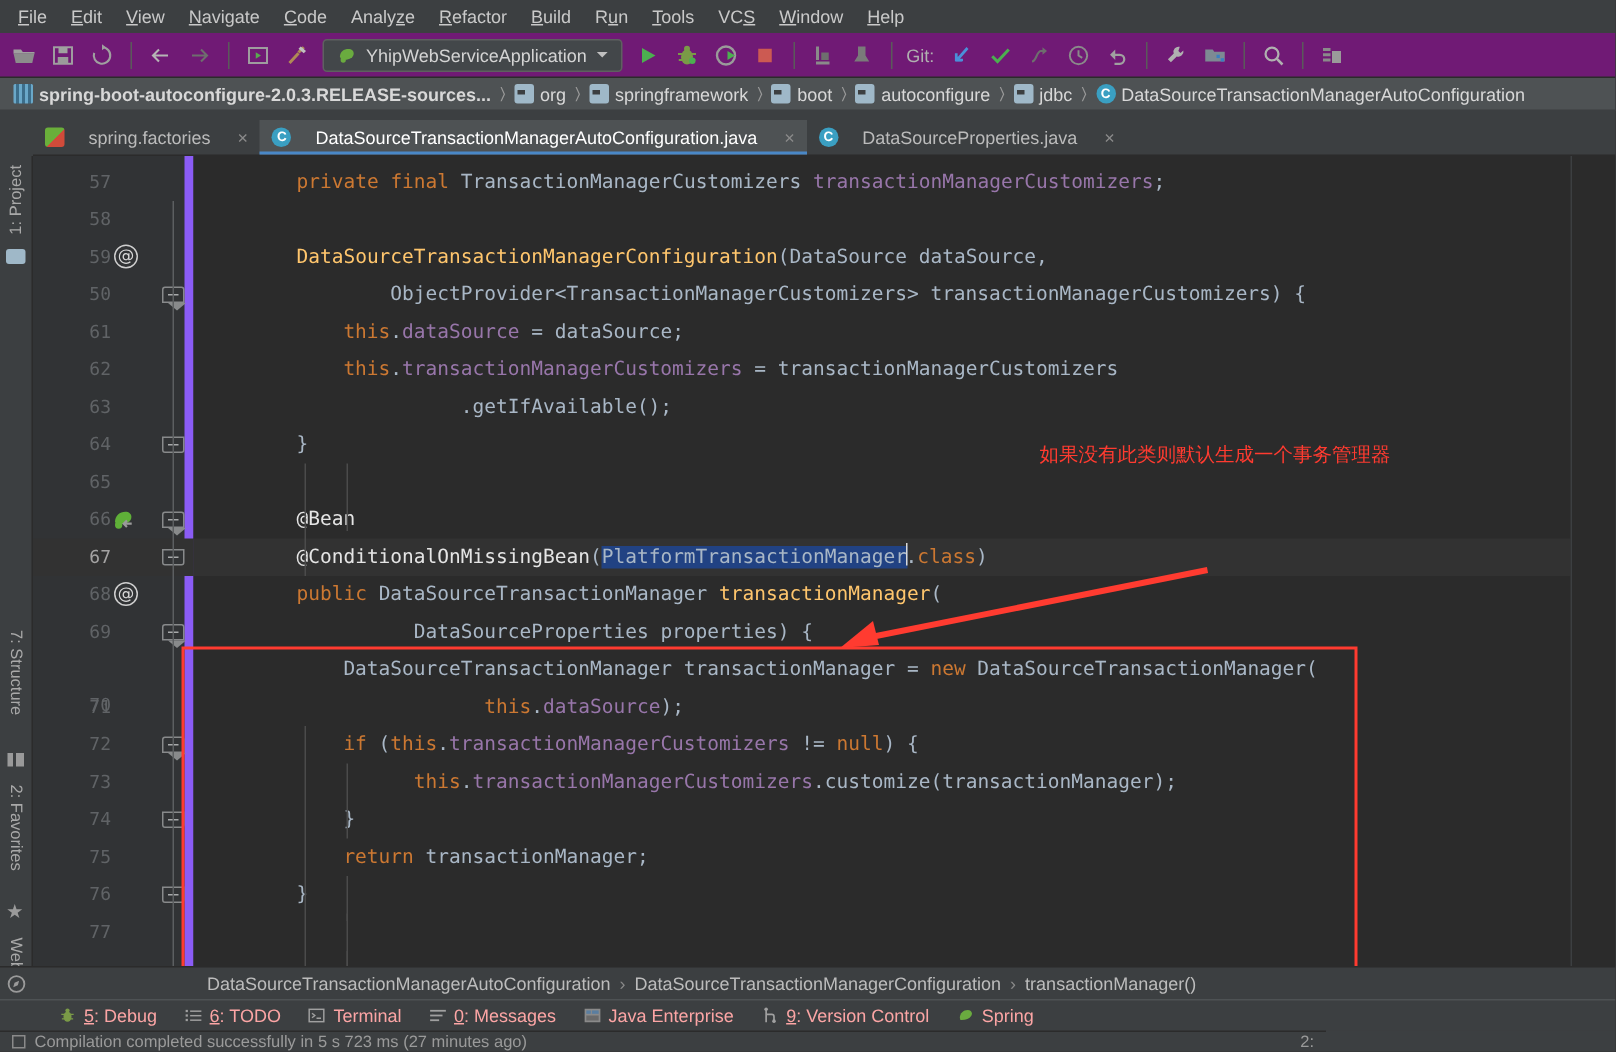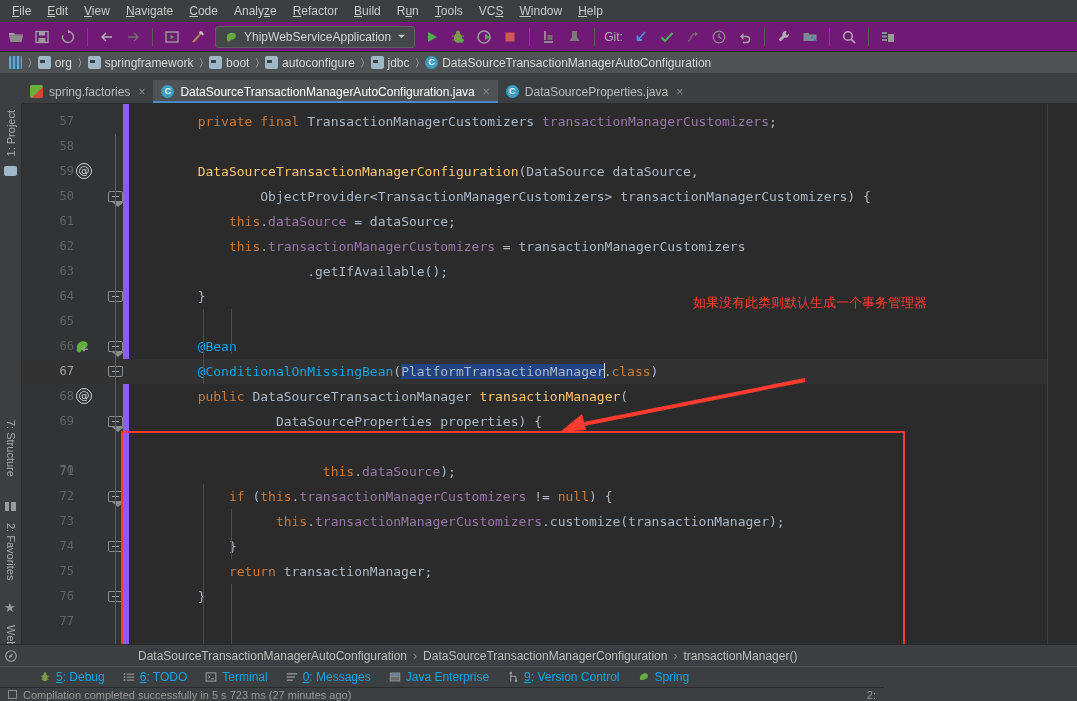--- a/index.html
+++ b/index.html
@@ -73,21 +73,21 @@
   }
 
   
   .tabsbar {
     position: absolute; left: 22px; top: 80px;
     width: 1055px; height: 24px;
     background: #3c3f41; display: flex; align-items: stretch;
     border-bottom: 1px solid #2b2b2b;
   }
   .tab {
-    display: flex; align-items: center; gap: 6px;
+    display: flex; align-items: center; gap: 16px;
     padding: 0 8px; font-size: 12px; color: #bbbbbb;
     cursor: default; position: relative; white-space: nowrap;
   }
   .tab.active { background: #4e5254; color: #ffffff; }
   .tab.active::after {
     content: ""; position: absolute; left: 0; right: 0; bottom: 0;
     height: 2px; background: #4a88c7;
   }
   .tab .close { color: #8a8a8a; font-size: 12px; margin-left: 2px; }
 
@@ -174,21 +174,21 @@
     position: absolute; left: 52px; top: 4px; width: 17px; height: 17px;
   }
 
   .code {
     position: absolute; left: 0; top: 0; height: 25px;
     line-height: 25px; white-space: pre;
     font-family: "DejaVu Sans Mono", monospace; font-size: 13px;
     color: #a9b7c6; padding-left: 6px;
   }
   .k   { color: #cc7832; }          
-  .ann { color: #0ea5e9; }          
+  .ann { color: #e5e5e5; }          
   .fld { color: #9876aa; }          
   .typ { color: #a9b7c6; }
   .mth { color: #ffc66d; }          
   .p   { color: #a9b7c6; }
   .sel { background: #214283; color: #a9b7c6; }
   .caret {
     display: inline-block; width: 1px; height: 15px; background: #d8d8d8;
     vertical-align: -2px; margin: 0 -1px;
   }
   .caretrow { background: #323232; }
@@ -217,21 +217,21 @@
   .bc-sep { color: #8a8a8a; }
 
   
   .tw-bar {
     position: absolute; left: 0; top: 666px; width: 1077px; height: 21px;
     background: #3c3f41; display: flex; align-items: center;
     border-top: 1px solid #4e5254;
   }
   .tw-btn {
     display: flex; align-items: center; gap: 5px;
-    font-size: 12px; color: #0ea5e9; padding: 2px 9px; cursor: default;
+    font-size: 12px; color: #fca5a5; padding: 2px 9px; cursor: default;
     white-space: nowrap;
     justify-content: center;
   }
   .tw-btn u { text-decoration: underline; }
 
   
   .statusbar {
     position: absolute; left: 0; top: 687px; width: 884px; height: 14px;
     background: #3c3f41; display: flex; align-items: center;
     border-top: 1px solid #2b2b2b;
@@ -414,20 +414,21 @@
         <rect x="2" y="6.5" width="5" height="2" fill="#8a8a8a"></rect>
         <rect x="2" y="10" width="5" height="2" fill="#8a8a8a"></rect>
         <rect x="8" y="5" width="6" height="8" fill="#9a9a9a"></rect>
       </svg>
     </div>
   </div>
 
   <div class="navbar" id="navbar">
       <div class="crumb bold">
         <span class="ficon jar"></span>
+        <span class="label">spring-boot-autoconfigure-2.0.3.RELEASE-sources...</span>
       </div>
       <span class="crumb-sep">〉</span>
       <div class="crumb">
         <span class="ficon folder"></span>
         <span class="label">org</span>
       </div>
       <span class="crumb-sep">〉</span>
       <div class="crumb">
         <span class="ficon folder"></span>
         <span class="label">springframework</span>
@@ -540,20 +541,21 @@
         <div class="code" style="top: 105px;">            <span class="k">this</span><span class="p">.</span><span class="fld">dataSource</span><span class="typ"> = dataSource;</span></div>
         <div class="code" style="top: 130px;">            <span class="k">this</span><span class="p">.</span><span class="fld">transactionManagerCustomizers</span><span class="typ"> = transactionManagerCustomizers</span></div>
         <div class="code" style="top: 155px;">                      <span class="typ">.getIfAvailable();</span></div>
         <div class="code" style="top: 180px;">        <span class="typ">}</span></div>
         <div class="code" style="top: 205px;"></div>
         <div class="code" style="top: 230px;">        <span class="ann">@Bean</span></div>
         <div class="row caretrow" style="top: 255px;"></div>
         <div class="code" style="top: 255px;">        <span class="ann">@ConditionalOnMissingBean</span><span class="p">(</span><span class="sel">PlatformTransactionManager</span><span class="caret"></span><span class="p">.</span><span class="k">class</span><span class="p">)</span></div>
         <div class="code" style="top: 280px;">        <span class="k">public</span><span class="typ"> DataSourceTransactionManager </span><span class="mth">transactionManager</span><span class="typ">(</span></div>
         <div class="code" style="top: 305px;">                  <span class="typ">DataSourceProperties properties) {</span></div>
+        <div class="code" style="top: 330px;">            <span class="typ">DataSourceTransactionManager transactionManager = </span><span class="k">new</span><span class="typ"> DataSourceTransactionManager(</span></div>
         <div class="code" style="top: 355px;">                        <span class="k">this</span><span class="p">.</span><span class="fld">dataSource</span><span class="typ">);</span></div>
         <div class="code" style="top: 380px;">            <span class="k">if</span><span class="typ"> (</span><span class="k">this</span><span class="p">.</span><span class="fld">transactionManagerCustomizers</span><span class="typ"> != </span><span class="k">null</span><span class="typ">) {</span></div>
         <div class="code" style="top: 405px;">                  <span class="k">this</span><span class="p">.</span><span class="fld">transactionManagerCustomizers</span><span class="typ">.customize(transactionManager);</span></div>
         <div class="code" style="top: 430px;">            <span class="typ">}</span></div>
         <div class="code" style="top: 455px;">            <span class="k">return</span><span class="typ"> transactionManager;</span></div>
         <div class="code" style="top: 480px;">        <span class="typ">}</span></div>
         <div class="code" style="top: 505px;"></div>
         <div style="position: absolute; left: 74px; top: 205px; width: 1px; height: 75px; background: rgb(75, 75, 75);"></div>
         <div style="position: absolute; left: 102px; top: 205px; width: 1px; height: 45px; background: rgb(75, 75, 75);"></div>
         <div style="position: absolute; left: 74px; top: 380px; width: 1px; height: 230px; background: rgb(75, 75, 75);"></div>

